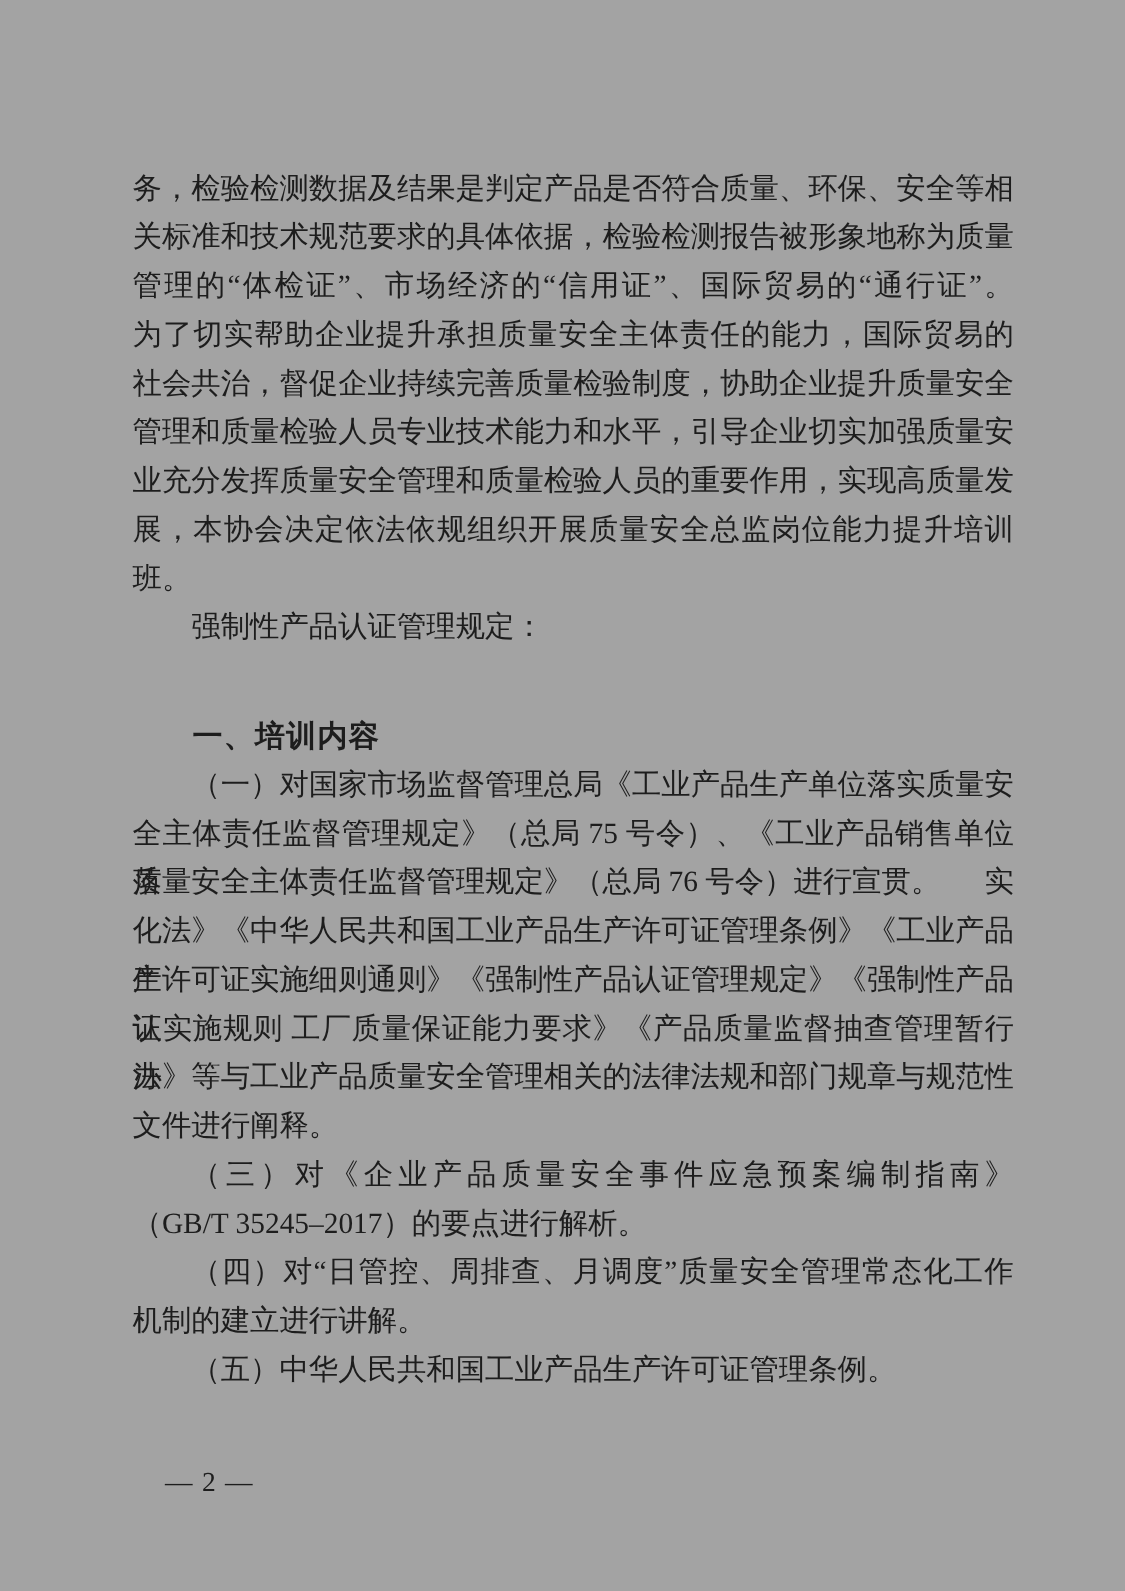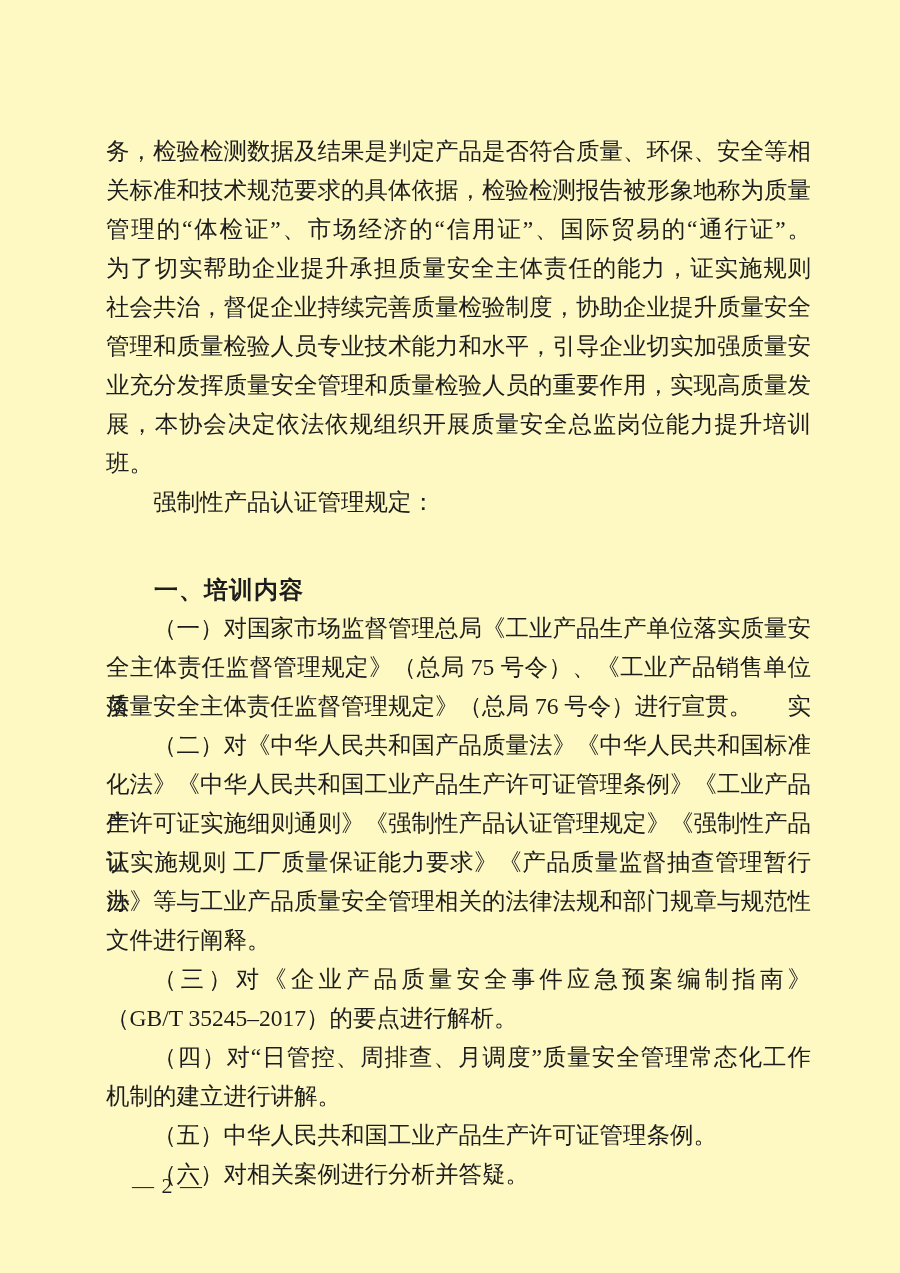--- a/index.html
+++ b/index.html
@@ -4,21 +4,21 @@
 <style>
   html, body {
     margin: 0;
     padding: 0;
     background: #ffffff;
   }
   .page {
     position: relative;
     width: 900px;
     height: 1273px;
-    background: #fef9c3;
+    background: #a3a3a3;
     overflow: hidden;
   }
   .text-block {
     position: absolute;
     left: 106px;
     top: 132px;
     width: 705px;
   }
   .line {
     font-family: "Liberation Serif", "DejaVu Serif", serif;
@@ -55,38 +55,36 @@
   }
 </style>
 </head>
 <body>
 
 <div class="page">
   <div class="text-block" id="lines">
       <div class="line fill">务，检验检测数据及结果是判定产品是否符合质量、环保、安全等相</div>
       <div class="line fill">关标准和技术规范要求的具体依据，检验检测报告被形象地称为质量</div>
       <div class="line fill">管理的“体检证”、市场经济的“信用证”、国际贸易的“通行证”。</div>
-      <div class="line fill">为了切实帮助企业提升承担质量安全主体责任的能力，证实施规则</div>
+      <div class="line fill">为了切实帮助企业提升承担质量安全主体责任的能力，国际贸易的</div>
       <div class="line fill">社会共治，督促企业持续完善质量检验制度，协助企业提升质量安全</div>
       <div class="line fill">管理和质量检验人员专业技术能力和水平，引导企业切实加强质量安</div>
       <div class="line fill">业充分发挥质量安全管理和质量检验人员的重要作用，实现高质量发</div>
       <div class="line fill">展，本协会决定依法依规组织开展质量安全总监岗位能力提升培训</div>
       <div class="line end">班。</div>
       <div class="line indent end">强制性产品认证管理规定：</div>
       <div class="line indent heading end">一、培训内容</div>
       <div class="line indent fill">（一）对国家市场监督管理总局《工业产品生产单位落实质量安</div>
       <div class="line fill">全主体责任监督管理规定》（总局 75 号令）、《工业产品销售单位落实</div>
       <div class="line end">质量安全主体责任监督管理规定》（总局 76 号令）进行宣贯。</div>
-      <div class="line indent fill">（二）对《中华人民共和国产品质量法》《中华人民共和国标准</div>
       <div class="line fill">化法》《中华人民共和国工业产品生产许可证管理条例》《工业产品生</div>
       <div class="line fill">产许可证实施细则通则》《强制性产品认证管理规定》《强制性产品认</div>
       <div class="line fill">证实施规则 工厂质量保证能力要求》《产品质量监督抽查管理暂行办</div>
       <div class="line fill">法》等与工业产品质量安全管理相关的法律法规和部门规章与规范性</div>
       <div class="line end">文件进行阐释。</div>
       <div class="line indent fill">（三）对《企业产品质量安全事件应急预案编制指南》</div>
       <div class="line end">（GB/T 35245–2017）的要点进行解析。</div>
       <div class="line indent fill">（四）对“日管控、周排查、月调度”质量安全管理常态化工作</div>
       <div class="line end">机制的建立进行讲解。</div>
       <div class="line indent end">（五）中华人民共和国工业产品生产许可证管理条例。</div>
-      <div class="line indent end">（六）对相关案例进行分析并答疑。</div>
     </div>
   <div class="page-number">— 2 —</div>
 </div>
 
 </body></html>

